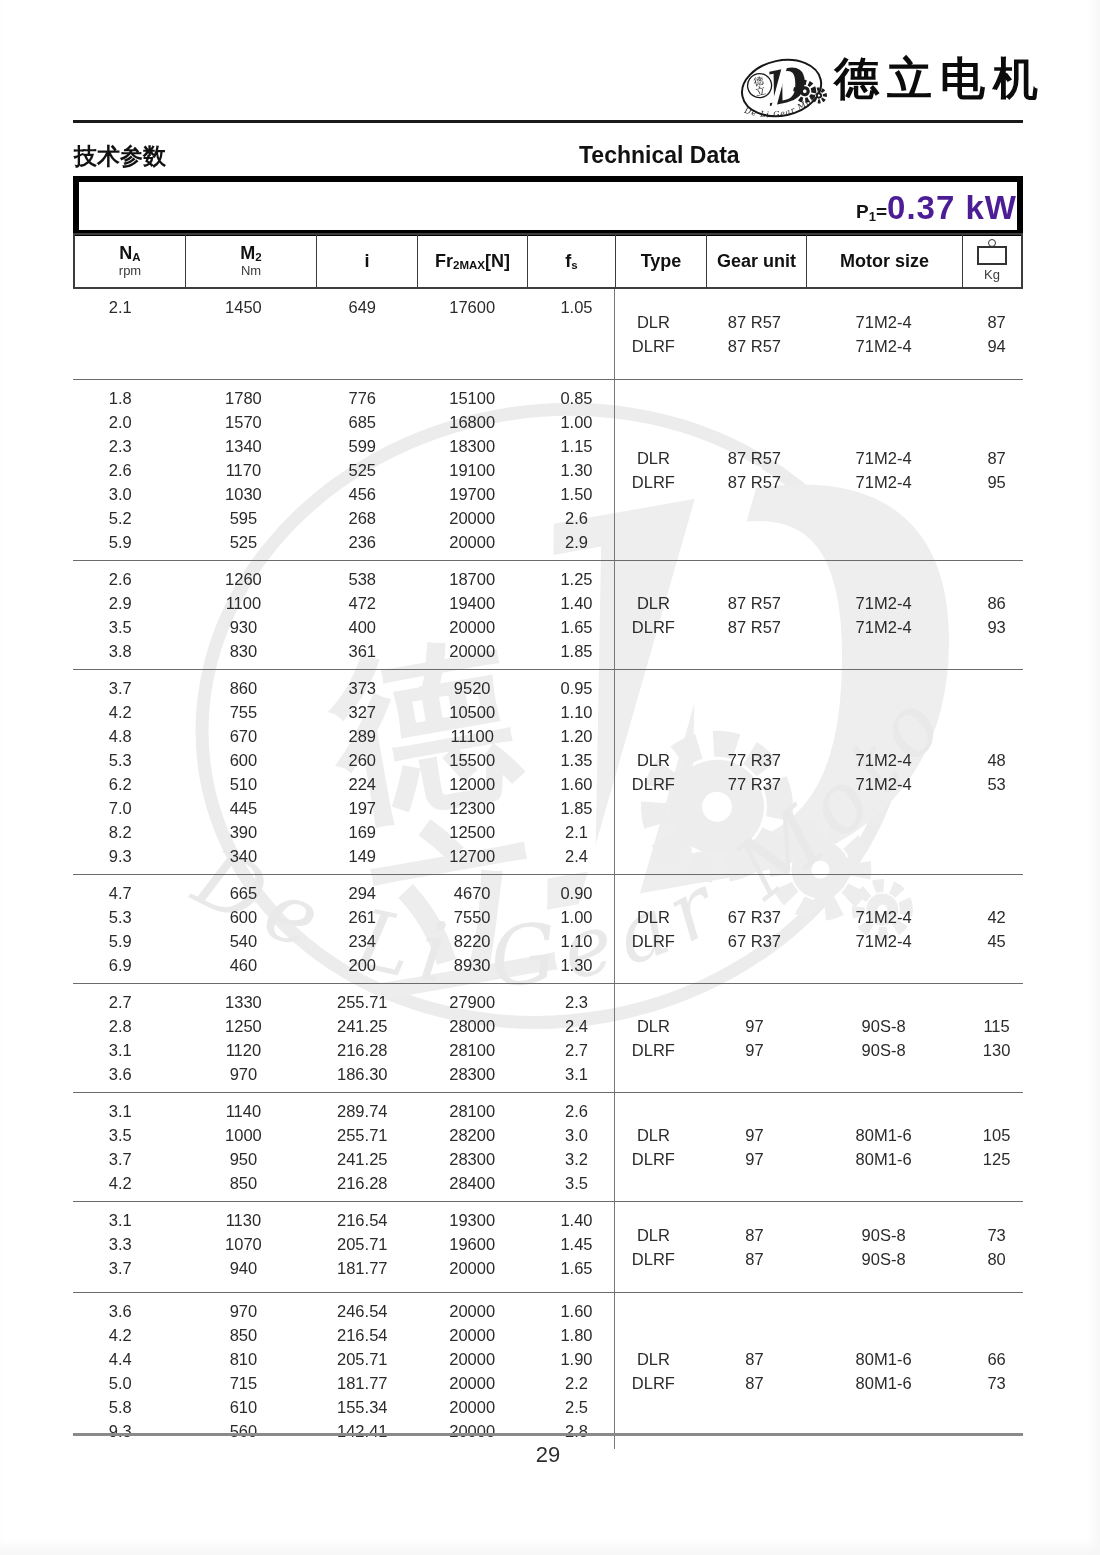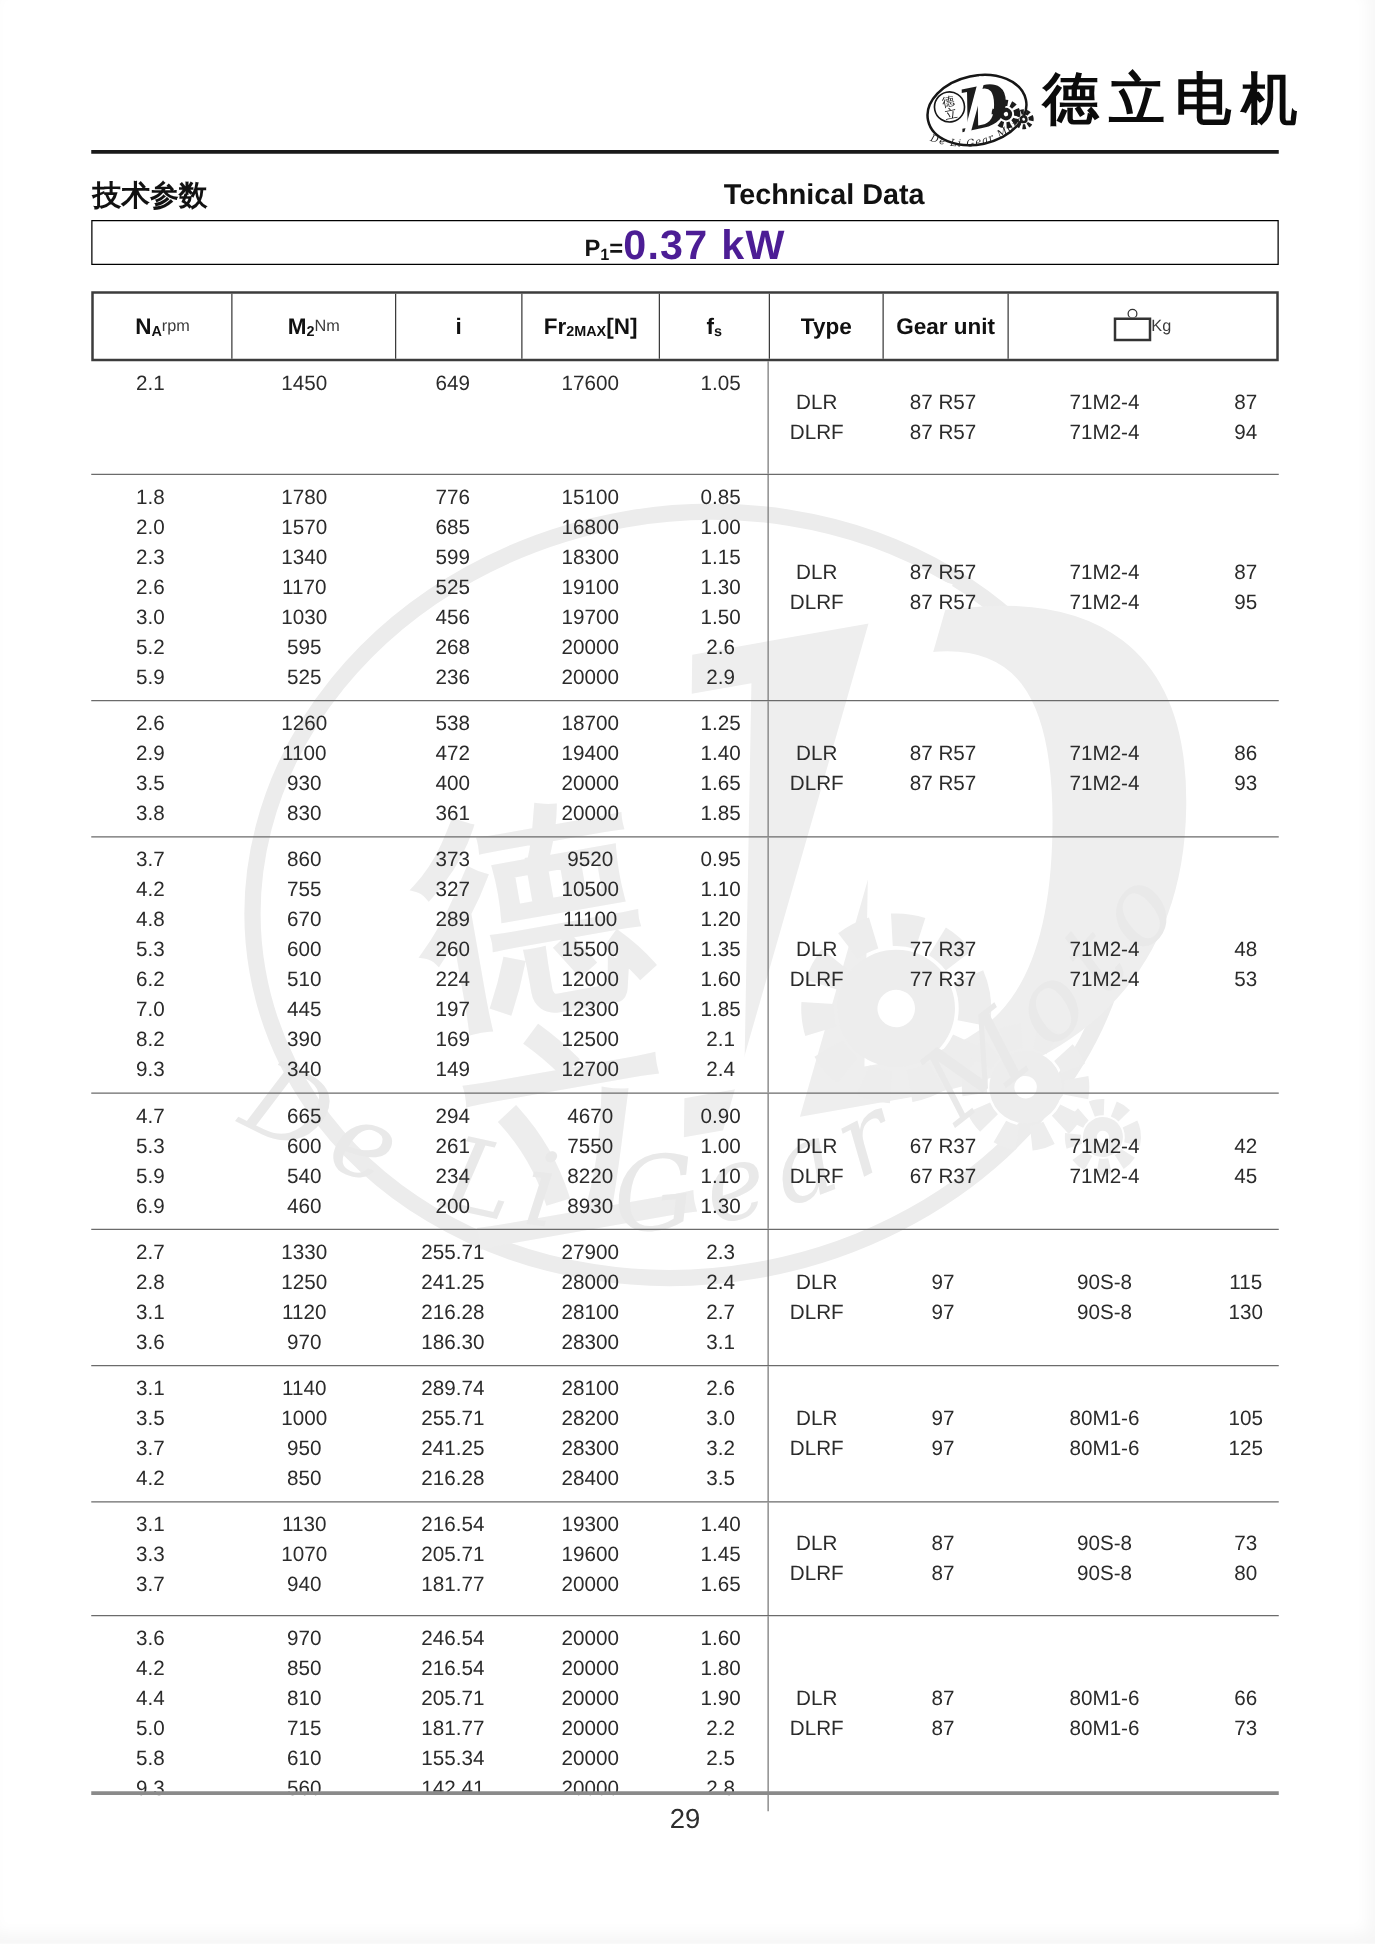--- a/index.html
+++ b/index.html
@@ -10,31 +10,31 @@
 
   
   .logo-svg{position:absolute;left:718px;top:44px;z-index:2;}
   .brand-name{position:absolute;left:834px;top:56px;z-index:2;font-family:"DejaVu Serif","Liberation Serif",serif;
               font-weight:bold;font-size:45px;line-height:1;letter-spacing:8px;color:#0b0b0b;white-space:nowrap;}
   .top-rule{position:absolute;left:73px;top:120px;width:950px;height:3px;background:#1a1a1a;z-index:2;}
   .title-cn{position:absolute;left:74px;top:141px;font-size:23px;font-weight:bold;color:#111;z-index:2;}
   .title-en{position:absolute;left:579px;top:142px;font-size:23px;font-weight:bold;color:#111;z-index:2;}
 
   
-  .power-box{position:absolute;left:73px;top:176px;width:950px;height:36px;border:1px solid #000000;
-             box-sizing:border-box;display:flex;align-items:baseline;justify-content:center;z-index:2;background:transparent;}
+  .power-box{position:absolute;left:73px;top:176px;width:950px;height:60px;border:6px solid #000000;
+             box-sizing:border-box;display:flex;align-items:baseline;justify-content:flex-end;z-index:2;background:transparent;}
   .power-box{padding-top:4px;}
   .pw-sym{font-size:19px;font-weight:bold;color:#151515;align-self:center;margin-top:8px;}
   .pw-sub{font-size:13px;font-weight:bold;position:relative;top:3px;}
   .pw-val{font-size:33px;font-weight:bold;letter-spacing:1px;color:#4c1d95;align-self:center;}
 
   
   .thead{position:absolute;left:73px;top:233px;width:950px;height:56px;border:2px solid #3c3c3c;
          box-sizing:border-box;display:flex;z-index:2;background:transparent;}
-  .th{border-right:1px solid #3c3c3c;display:flex;align-items:center;justify-content:center;
+  .th{border-right:1px solid #3c3c3c;display:flex;flex-direction:column;align-items:center;justify-content:center;
       box-sizing:border-box;}
   .th:last-child{border-right:none;flex:1;}
   .h-main{font-size:18px;font-weight:bold;color:#111;line-height:1.05;white-space:nowrap;}
   .h-sb{font-size:11.5px;position:relative;top:2px;}
   .h-unit{font-size:13px;color:#3a3a3a;line-height:1.1;margin-top:1px;}
   .hc0{width:111px}.hc1{width:131px}.hc2{width:101px}.hc3{width:110px}.hc4{width:88px}
   .hc5{width:91px}.hc6{width:100px}.hc7{width:156px}
   .kg-icon{display:flex;flex-direction:column;align-items:center;line-height:0;margin-bottom:2px;}
   .kg-knob{width:6px;height:6px;border:1.5px solid #333;border-radius:50%;background:#fff;margin-bottom:-1px;}
   .kg-body{width:26px;height:15px;border:2px solid #333;background:#fff;}
@@ -147,20 +147,23 @@
     </div>
     <div class="th hc4">
       <div class="h-main"><span>f</span><span class="h-sb">s</span></div>
     </div>
     <div class="th hc5">
       <div class="h-main"><span>Type</span></div>
     </div>
     <div class="th hc6">
       <div class="h-main"><span>Gear unit</span></div>
     </div>
+    <div class="th hc7">
+      <div class="h-main"><span>Motor size</span></div>
+    </div>
     <div class="th">
       <div class="kg-icon">
           <span class="kg-knob"></span>
           <span class="kg-body"></span>
         </div>
       <div class="h-unit">Kg</div>
     </div>
   </div>
 
   <div class="tbody" id="table-body">

